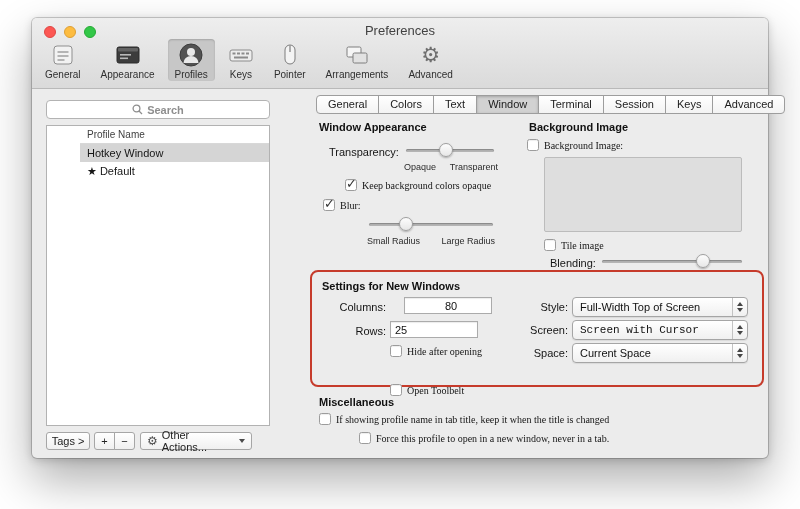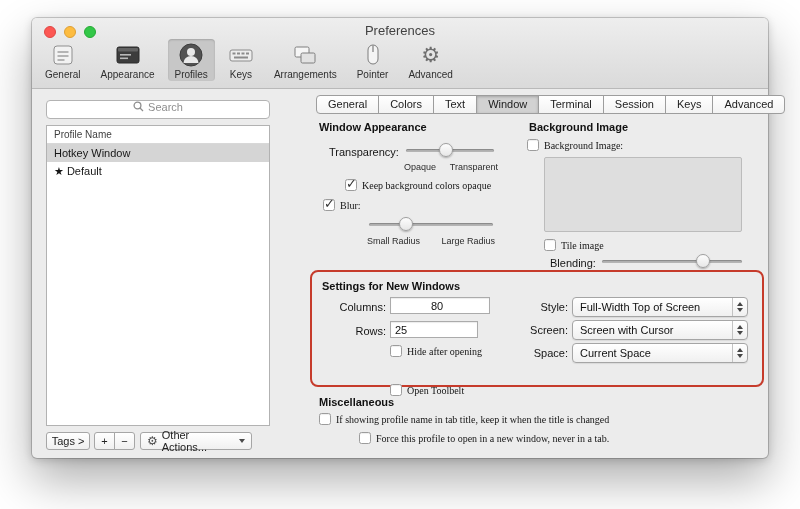--- a/index.html
+++ b/index.html
@@ -26,24 +26,24 @@
   .toolbar { position:absolute; left:6px; top:21px; display:flex; align-items:flex-end; gap:6px; }
   .tb-item { display:flex; flex-direction:column; align-items:center; gap:1px; padding:2px 7px 1px; border-radius:4px; }
   .tb-item.selected { background:#c7c7c7; box-shadow:inset 0 1px 2px rgba(0,0,0,0.18); }
   .tb-icon { height:27px; display:flex; align-items:center; justify-content:center; }
   .tb-label { font-size:10px; color:#2f2f2f; white-space:nowrap; }
   .glyph-icon { font-size:21px; color:#6e6e6e; line-height:1; }
   
   .search-field {
     position:absolute; left:14px; top:82px; width:224px; height:19px;
     background:#ffffff; border:1px solid #b3b3b3; border-radius:4px;
-    display:flex; align-items:flex-start; justify-content:center; gap:4px;
+    display:flex; align-items:center; justify-content:center; gap:4px;font-weight:bold;
   }
   .search-ph { font-size:11px; color:#8e8e8e; }
-  .plist { position:absolute; left:14px; top:107px; width:224px; height:301px; background:#ffffff; border:1px solid #b2b2b2; }
+  .plist { position:absolute; left:14px; top:107px; width:224px; height:301px; background:#ffffff; border:1px solid #b2b2b2;padding-left:33px; }
   .plist-header { height:18px; line-height:18px; padding-left:7px; font-size:10px; color:#3f3f3f; border-bottom:1px solid #d8d8d8; }
   .prow { height:18px; line-height:18px; padding-left:7px; font-size:11px; color:#161616; }
   .prow.selected { background:#d5d5d5; }
   .btn {
     position:absolute; height:18px; font-size:11px; color:#222;
     background:linear-gradient(#ffffff,#f0f0f0); border:1px solid #a6a6a6; border-radius:3px;
     display:flex; align-items:center; justify-content:center; gap:4px;
   }
   .btn.rleft { border-radius:3px 0 0 3px; }
   .btn.rright { border-radius:0 3px 3px 0; margin-left:-1px; }
@@ -146,35 +146,35 @@
                 <rect x="9" y="9.5" width="3" height="2" fill="#8b8b8b"></rect>
                 <rect x="13.5" y="9.5" width="3" height="2" fill="#8b8b8b"></rect>
                 <rect x="18" y="9.5" width="3" height="2" fill="#8b8b8b"></rect>
                 <rect x="6" y="13.5" width="14" height="2" fill="#8b8b8b"></rect>
               </svg>
           </div>
           <div class="tb-label">Keys</div>
         </div>
         <div class="tb-item">
           <div class="tb-icon">
+            <svg width="26" height="26">
+                <rect x="8" y="3" width="10" height="19" rx="5" fill="#f4f4f4" stroke="#7c7c7c"></rect>
+                <line x1="13" y1="3.5" x2="13" y2="10" stroke="#7c7c7c" stroke-width="1.2"></line>
+              </svg>
+          </div>
+          <div class="tb-label">Pointer</div>
+        </div>
+        <div class="tb-item">
+          <div class="tb-icon">
             <svg width="26" height="24">
                 <rect x="3" y="4" width="14" height="10" rx="1.5" fill="#f6f6f6" stroke="#7e7e7e"></rect>
                 <rect x="9" y="10" width="14" height="10" rx="1.5" fill="#e2e2e2" stroke="#7e7e7e"></rect>
               </svg>
           </div>
           <div class="tb-label">Arrangements</div>
-        </div>
-        <div class="tb-item">
-          <div class="tb-icon">
-            <svg width="26" height="26">
-                <rect x="8" y="3" width="10" height="19" rx="5" fill="#f4f4f4" stroke="#7c7c7c"></rect>
-                <line x1="13" y1="3.5" x2="13" y2="10" stroke="#7c7c7c" stroke-width="1.2"></line>
-              </svg>
-          </div>
-          <div class="tb-label">Pointer</div>
         </div>
         <div class="tb-item">
           <div class="tb-icon">
               <span class="glyph-icon">⚙</span>
             </div>
           <div class="tb-label">Advanced</div>
         </div>
       </div>
     </div>
 
@@ -252,21 +252,21 @@
     <div class="abs lbl" style="left:518px; top:239px;">Blending:</div>
     <div class="slider" style="left:570px; top:236px; width:140px;">
       <div class="track"></div>
       <div class="thumb" style="left: 72%;"></div>
     </div>
 
     <div class="annotation" style="left: 278px; top: 252px; width: 454px; height: 117px; border-color: rgb(198, 59, 43);"></div>
     <div class="abs heading" style="left:290px; top:262px;">Settings for New Windows</div>
 
     <div class="abs lbl right" style="left:288px; top:283px; width:66px;">Columns:</div>
-    <input class="tfield" style="left: 358px; top: 279px; width: 100px; height: 17px; padding-left: 40px;" value="80">
+    <input class="tfield" style="left: 372px; top: 279px; width: 88px; height: 17px; padding-left: 40px;" value="80">
     <div class="abs lbl right" style="left:288px; top:307px; width:66px;">Rows:</div>
     <input class="tfield" style="left: 358px; top: 303px; width: 88px; height: 17px;" value="25">
 
     <div class="checkbox" style="left:358px; top:327px;">
       <span class="cbox"></span>
       <span class="cb-label">Hide after opening</span>
     </div>
     <div class="checkbox" style="left:358px; top:346px;margin-top:20px;">
       <span class="cbox"></span>
       <span class="cb-label">Open Toolbelt</span>
@@ -274,21 +274,21 @@
 
     <div class="abs lbl right" style="left:460px; top:283px; width:76px;">Style:</div>
     <div class="popup" style="left:540px; top:279px; width:176px; height:20px;">
       <span>Full-Width Top of Screen</span>
       <span class="arrows">
           <span class="tri-up"></span>
           <span class="tri-down"></span>
         </span>
     </div>
     <div class="abs lbl right" style="left:460px; top:306px; width:76px;">Screen:</div>
-    <div class="popup" style="left:540px; top:302px; width:176px; height:20px;">
+    <div class="popup" style="left:540px; top:302px; width:176px; height:20px;font-family:Liberation Mono, monospace;">
       <span>Screen with Cursor</span>
       <span class="arrows">
           <span class="tri-up"></span>
           <span class="tri-down"></span>
         </span>
     </div>
     <div class="abs lbl right" style="left:460px; top:329px; width:76px;">Space:</div>
     <div class="popup" style="left:540px; top:325px; width:176px; height:20px;">
       <span>Current Space</span>
       <span class="arrows">

